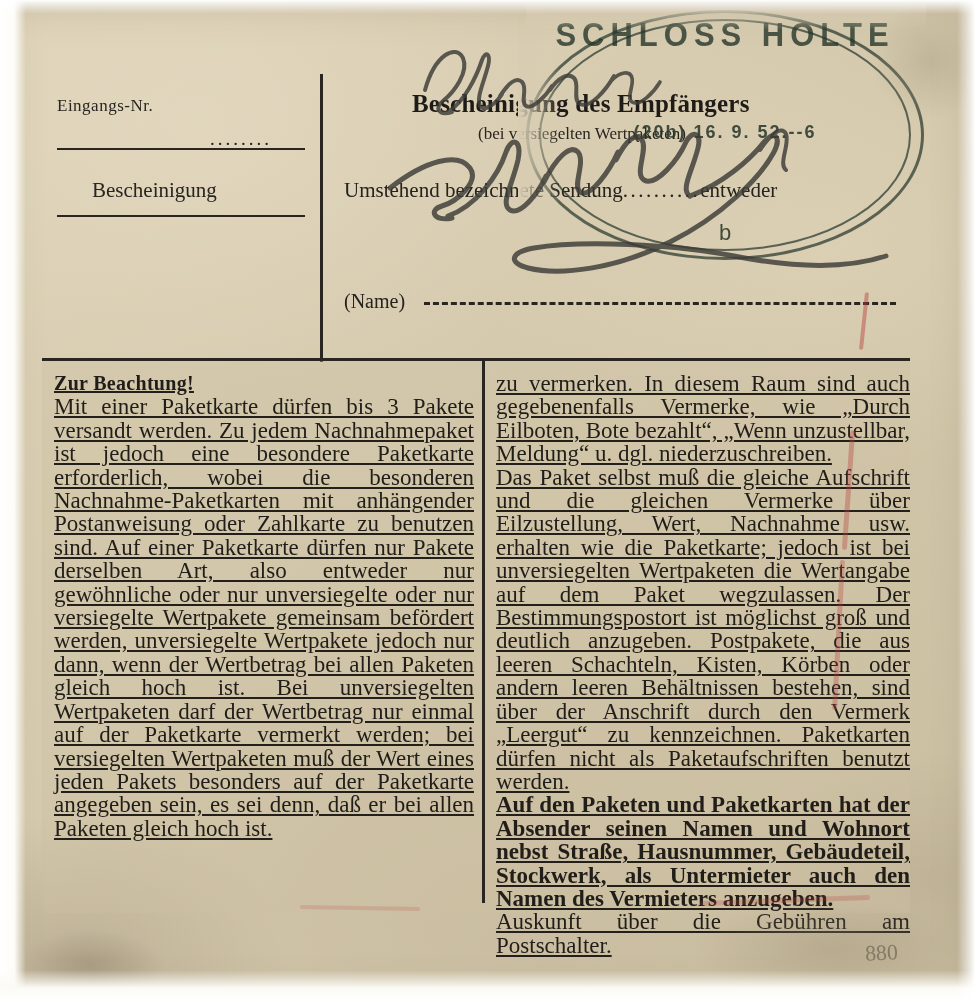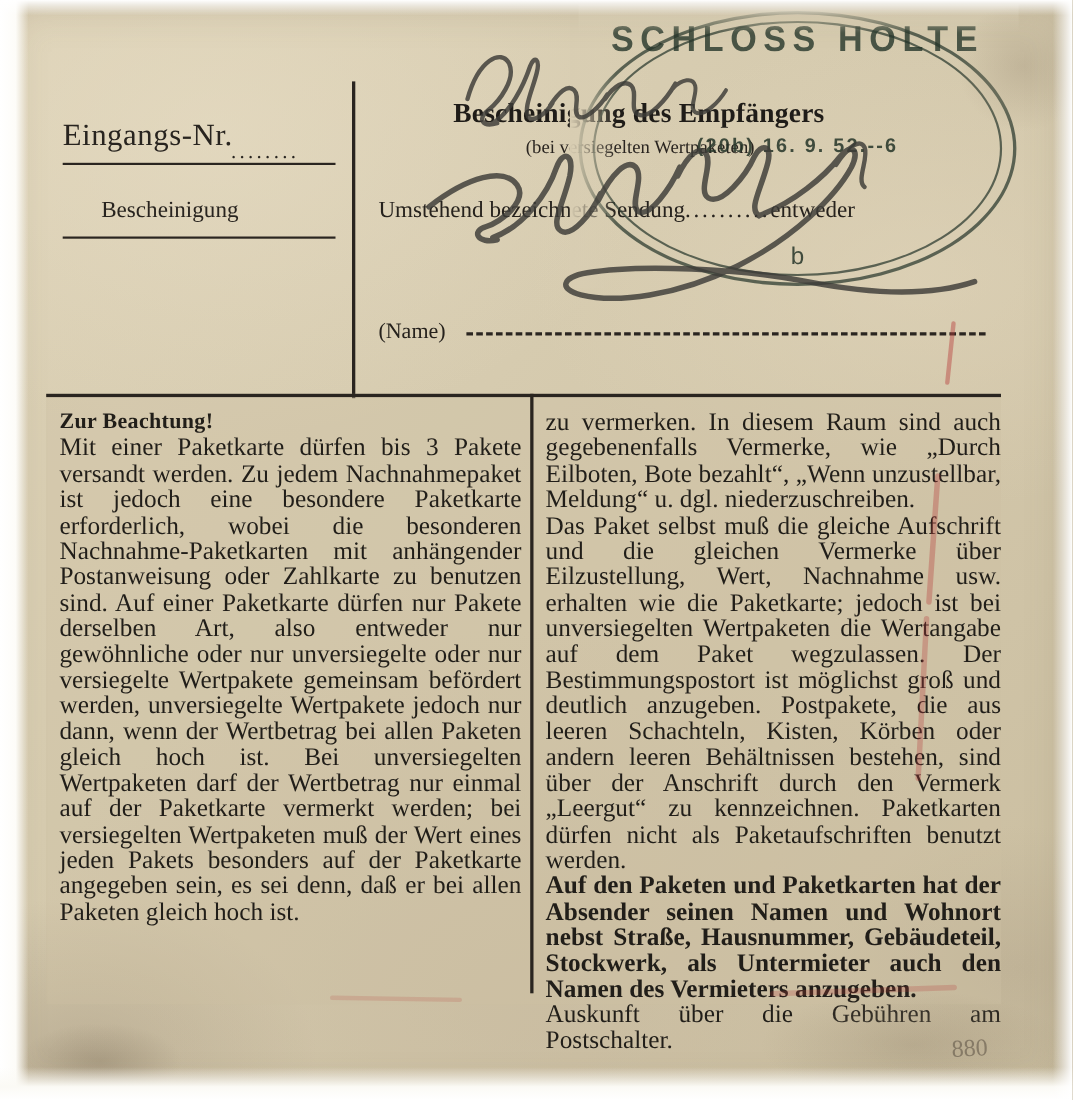--- a/index.html
+++ b/index.html
@@ -50,22 +50,22 @@
     background: linear-gradient(0deg,#ffffff 0%, #fbfaf5 40%, rgba(255,255,255,0) 100%);
     pointer-events: none;
   }
   .white-right {
     position: absolute; right: 0; top: 0; width: 18px; height: 1000px;
     background: linear-gradient(270deg,#ffffff 0%, rgba(255,255,255,0) 100%);
     pointer-events: none;
   }
 
   #lbl-eingangs {
-    position: absolute; left: 57px; top: 108px;
-    font-size: 28px; letter-spacing: .5px; color: #28241f;
+    position: absolute; left: 57px; top: 96px;
+    font-size: 17px; letter-spacing: .5px; color: #28241f;
     font-family: "Liberation Serif", serif;
   }
   #dots-eingangs {
     position: absolute; left: 210px; top: 128px; width: 100px;
     font-size: 19px; color: #28241f; letter-spacing: 3px; overflow: hidden; white-space: nowrap;
   }
   #lbl-zustell {
     position: absolute; left: 92px; top: 178px;
     font-size: 21px; color: #28241f;
   }
@@ -138,21 +138,21 @@
   #handwriting { position: absolute; left: 330px; top: 20px; width: 600px; height: 300px; pointer-events: none; }
 
   
   #panel {
     position: absolute; left: 42px; top: 358px;
     width: 868px; height: 555px;
     background: rgba(205,192,163,0.38);
   }
   #panel-top-rule { position: absolute; left: 42px; top: 358px; width: 868px; height: 3px; background:#2a2520; }
 
-  .col { position: absolute; top: 372px; color: #23201b; }
+  .col { position: absolute; top: 372px; color: #23201b; text-decoration: underline; }
   .col p { margin: 0; }
   #col-left { left: 54px; width: 420px; }
   #col-right { left: 496px; width: 414px; }
 
   .body-text {
     font-size: 23px;
     line-height: 23.4px;
     text-align: justify;
     font-family: "Liberation Serif", serif;
     color: #211e19;

